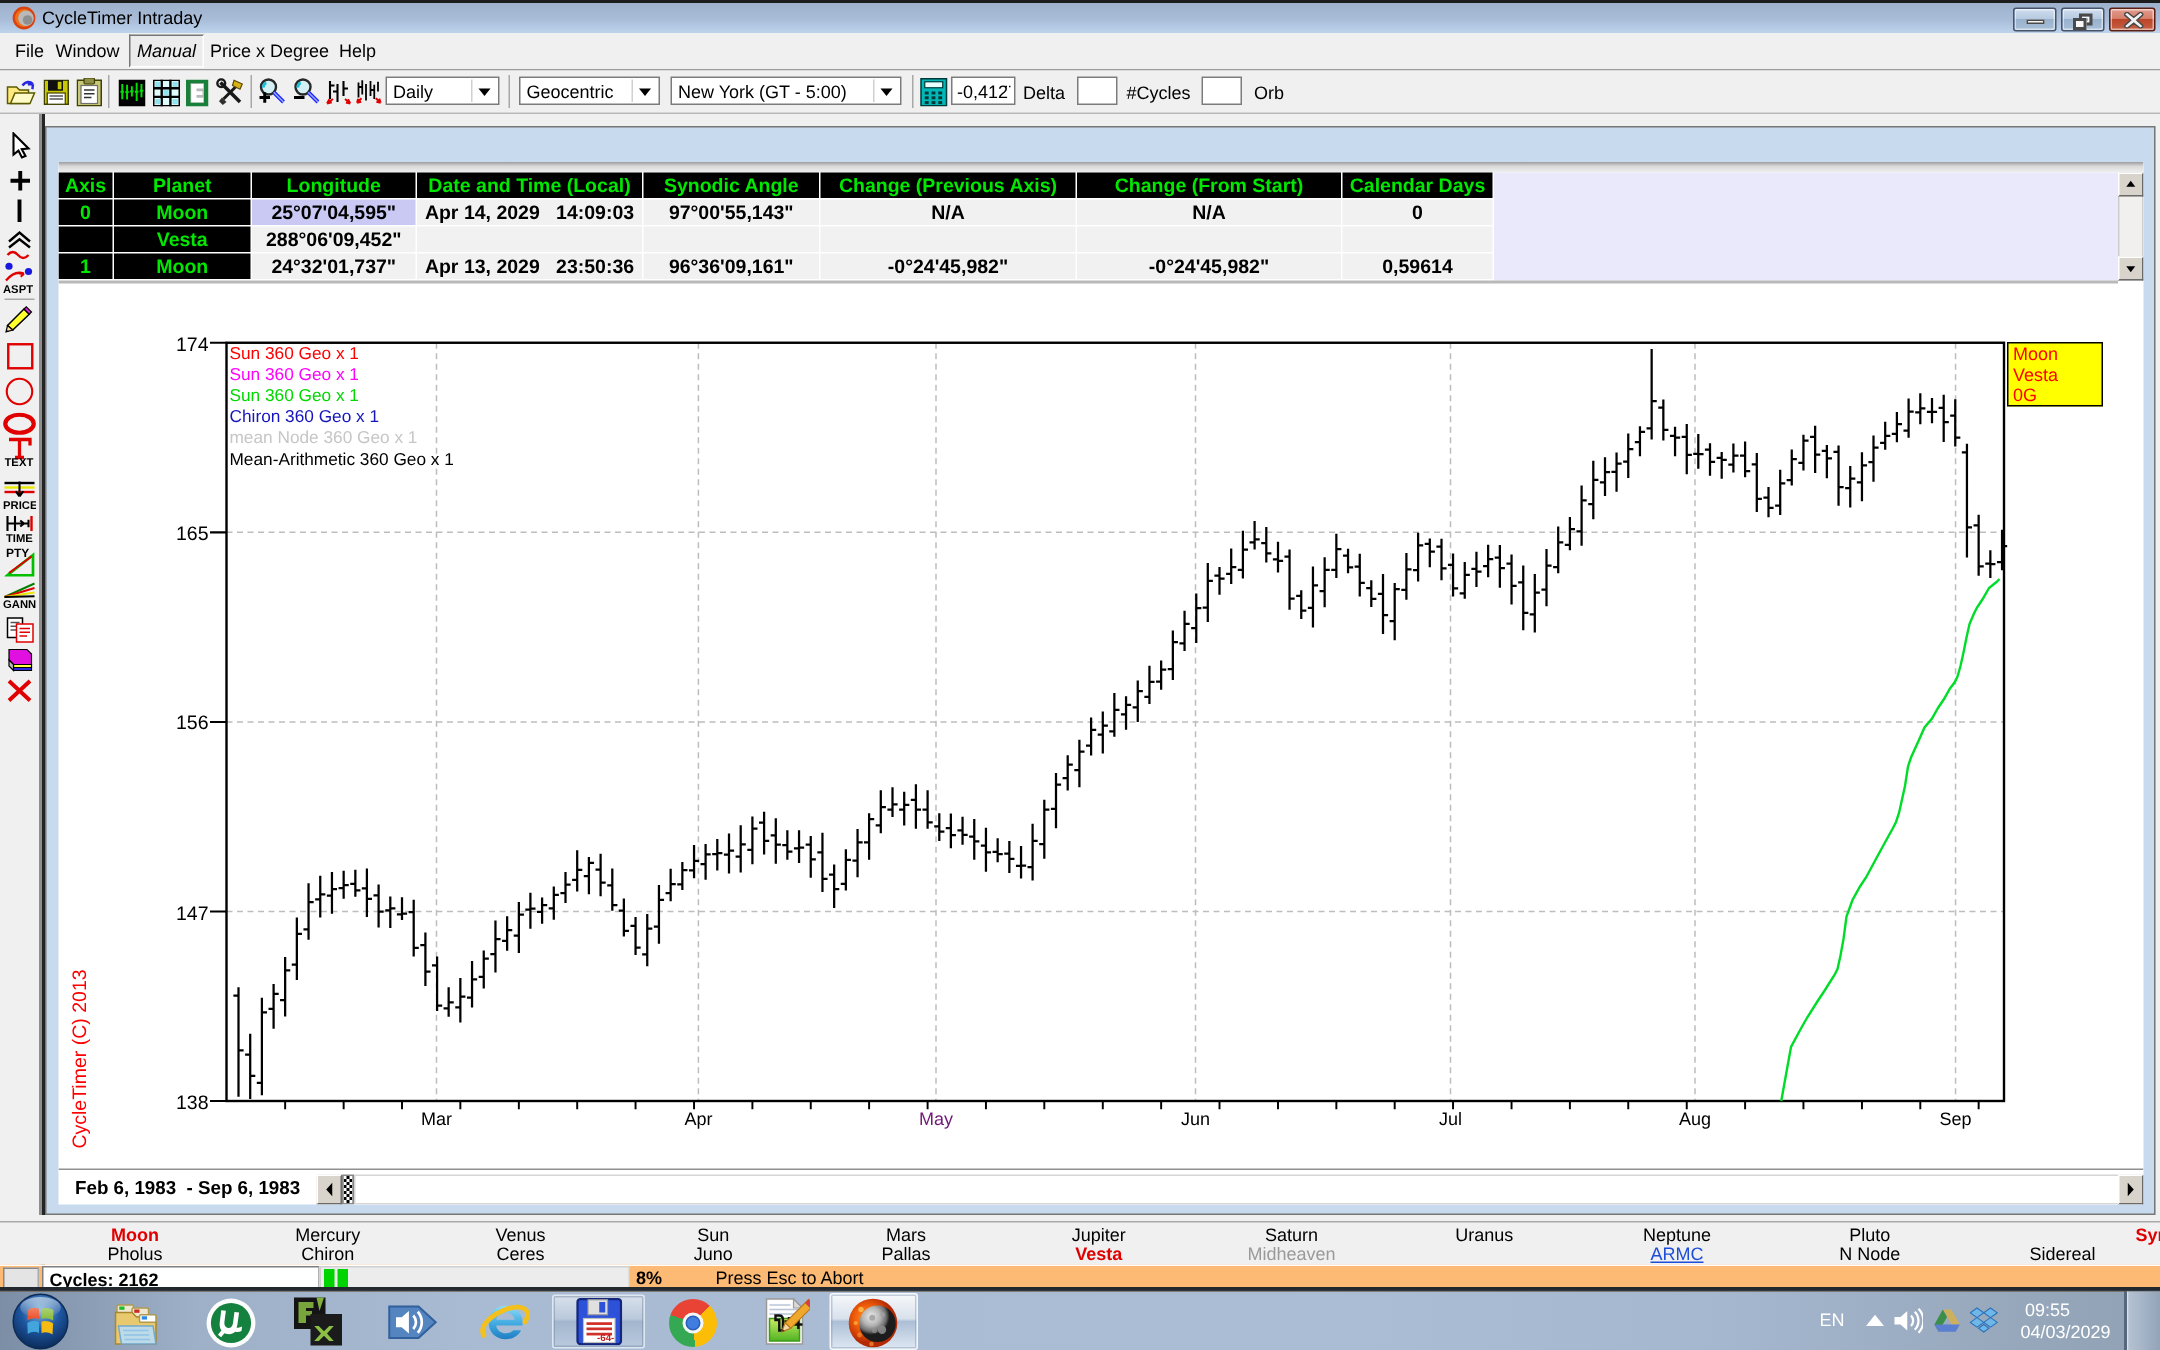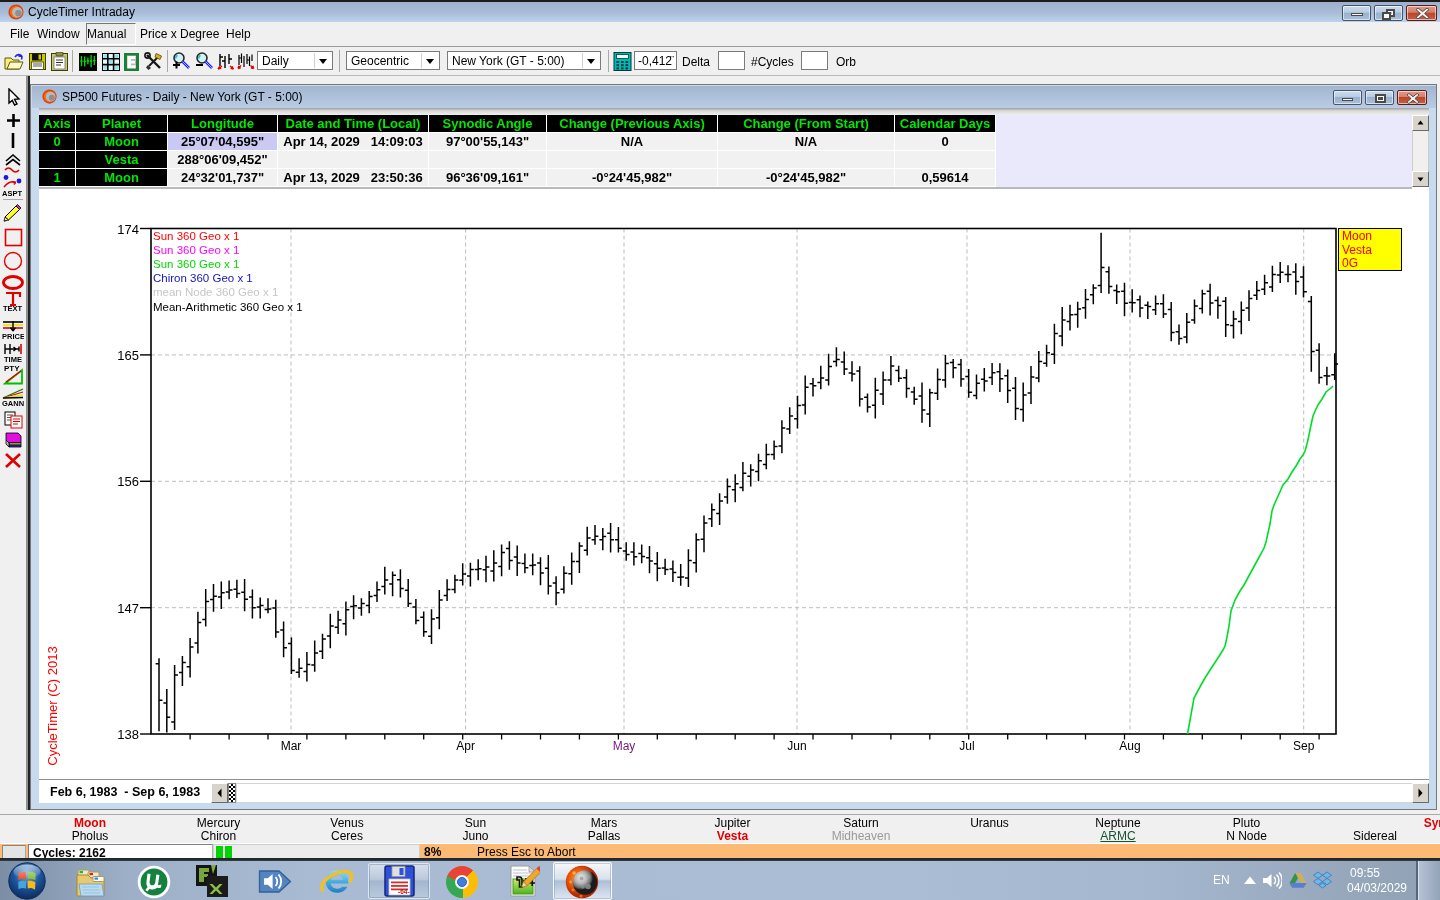--- a/index.html
+++ b/index.html
@@ -41,21 +41,21 @@
   <div class="tb-btn close" style="left:1406px;width:31px;">
      <svg class="ab" style="left:9px;top:2px" width="13" height="11" viewBox="0 0 13 11">
         <path d="M2 0 L6.5 3.6 L11 0 L13 1.6 L8.6 5.5 L13 9.4 L11 11 L6.5 7.4 L2 11 L0 9.4 L4.4 5.5 L0 1.6 Z" fill="#f2f2f2" stroke="#4a4a4a" stroke-width="1"></path>
       </svg>
   </div>
 </div>
 
 <div class="ab" id="menubar" style="left:0;top:22px;width:1440px;height:25px;background:#f0f0f0;border-bottom:1px solid #9c9c9c;">
   <div class="ab" style="left:10px;top:5px;font-size:12px;">File</div>
   <div class="ab" style="left:37px;top:5px;font-size:12px;">Window</div>
-  <div class="ab" style="left:86px;top:1px;width:50px;height:22px;border:1px solid #777;border-right-color:#fff;border-bottom-color:#fff;background:#ececec;font-size:12px;line-height:21px;">Manual</div>
+  <div class="ab" style="left:86px;top:1px;width:50px;height:22px;border:1px solid #777;border-right-color:#fff;border-bottom-color:#fff;background:#ececec;text-align:center;font-size:12px;line-height:21px;font-style:italic;">Manual</div>
   <div class="ab" style="left:140px;top:5px;font-size:12px;">Price x Degree</div>
   <div class="ab" style="left:226px;top:5px;font-size:12px;">Help</div>
 </div>
 
 <div class="ab" id="toolbar" style="left:0;top:47px;width:1440px;height:29px;background:#f0f0f0;border-bottom:1px solid #b9b9b9;">
   <div id="tbicons">
       <svg class="ab" style="left:4px;top:6px" width="20" height="18" viewBox="0 0 20 18">
         <path d="M1 16 L1 5 L7 5 L9 7 L15 7 L15 16 Z" fill="#ffe97e" stroke="#5a5a00" stroke-width="1"></path>
         <path d="M3 16 L6 9 L19 9 L16 16 Z" fill="#fffbc8" stroke="#5a5a00" stroke-width="1"></path>
         <path d="M11 4 C13 1 16 1 18 3 M18 3 L14.5 3.2 M18 3 L17.6 6.5" stroke="#2828e0" stroke-width="1.6" fill="none"></path>
@@ -266,41 +266,20 @@
       <path d="M3 9 L6 12 L6 16 L3 13 Z" fill="#b8b8b8" stroke="#000" stroke-width=".8"></path>
     </svg>
     <svg class="ab" style="left:4.0px;top:376.0px" width="18" height="17" viewBox="0 0 18 17">
       <path d="M2 2 L16 15 M16 2 L2 15" stroke="#e00000" stroke-width="2.6"></path>
     </svg>
   </div>
 <div class="ab" style="left:26px;top:76px;width:2px;height:784px;background:#8f8f8f;"></div>
 <div class="ab" style="left:28px;top:76px;width:2px;height:784px;background:#242424;"></div>
 
 <div class="ab" id="childwin" style="left:30px;top:84px;width:1407px;height:726px;background:#c8dbee;border:1px solid #777;">
-  <div class="ab" id="ctitle" style="left:1px;top:1px;width:1404px;height:22px;background:linear-gradient(#a3b6d0,#b9cce4);">
-    <svg class="ab" style="left:10px;top:3px" width="15" height="15" viewBox="0 0 16 16">
-      <circle cx="8" cy="8" r="7.6" fill="#d8430f"></circle>
-        <circle cx="8" cy="8" r="6" fill="#f07018"></circle>
-      <circle cx="9.3" cy="8.2" r="5.2" fill="#b9b9b9"></circle>
-        <circle cx="10.4" cy="9.3" r="3.2" fill="#8f8f8f"></circle>
-    </svg>
-    <div class="ab" style="left:30px;top:4px;font-size:12px;color:#000;">SP500 Futures - Daily - New York (GT - 5:00)</div>
-    <div class="tb-btn" style="left:1301px;top:4px;width:29px;height:15px;">
-        <div class="ab" style="left:8px;top:7px;width:11px;height:3px;background:#f4f4f4;border:1px solid #4a4a4a;"></div>
-      </div>
-    <div class="tb-btn" style="left:1333px;top:4px;width:29px;height:15px;">
-        <div class="ab" style="left:9px;top:3px;width:11px;height:9px;background:#f8f8f8;border:2px solid #4a4a4a;"></div>
-        <div class="ab" style="left:12px;top:6px;width:5px;height:3px;background:#4a4a4a;"></div>
-      </div>
-    <div class="tb-btn close" style="left:1365px;top:4px;width:30px;height:15px;">
-        <svg class="ab" style="left:9px;top:2px" width="12" height="11" viewBox="0 0 13 11">
-          <path d="M2 0 L6.5 3.6 L11 0 L13 1.6 L8.6 5.5 L13 9.4 L11 11 L6.5 7.4 L2 11 L0 9.4 L4.4 5.5 L0 1.6 Z" fill="#f2f2f2" stroke="#4a4a4a" stroke-width="1"></path>
-        </svg>
-      </div>
-  </div>
   <div class="ab" id="cclient" style="left:8px;top:23px;width:1390px;height:695px;background:#fff;overflow:hidden;">
     <div class="ab" style="left:0;top:0;width:1390px;height:7px;background:linear-gradient(#9d9d9d,#d9d9d9 40%,#efefef);"></div>
 <div class="ab" style="left:0px;top:7px;width:36px;height:17px;line-height:17px;">
         <div class="thc" style="left:0;top:0;right:0;bottom:0;line-height:17px;">Axis</div>
       </div>
 <div class="ab" style="left:37px;top:7px;width:91px;height:17px;line-height:17px;">
         <div class="thc" style="left:0;top:0;right:0;bottom:0;line-height:17px;">Planet</div>
       </div>
 <div class="ab" style="left:129px;top:7px;width:109px;height:17px;line-height:17px;">
         <div class="thc" style="left:0;top:0;right:0;bottom:0;line-height:17px;">Longitude</div>
@@ -510,21 +489,21 @@
     <div class="pl" style="left:420.5px;top:15px;color:#000;font-weight:normal;">Juno</div>
     <div class="pl" style="left:549.0px;top:2px;color:#000;font-weight:normal;">Mars</div>
     <div class="pl" style="left:549.0px;top:15px;color:#000;font-weight:normal;">Pallas</div>
     <div class="pl" style="left:677.5px;top:2px;color:#000;font-weight:normal;">Jupiter</div>
     <div class="pl" style="left:677.5px;top:15px;color:#e00000;font-weight:bold;">Vesta</div>
     <div class="pl" style="left:806.0px;top:2px;color:#000;font-weight:normal;">Saturn</div>
     <div class="pl" style="left:806.0px;top:15px;color:#9a9a9a;font-weight:normal;">Midheaven</div>
     <div class="pl" style="left:934.5px;top:2px;color:#000;font-weight:normal;">Uranus</div>
     <div class="pl" style="left:934.5px;top:15px;color:#9a9a9a;font-weight:normal;margin-top:40px;">Ascendant</div>
     <div class="pl" style="left:1063.0px;top:2px;color:#000;font-weight:normal;">Neptune</div>
-    <div class="pl" style="left:1063.0px;top:15px;color:#14532d;font-weight:normal;text-decoration:underline;">ARMC</div>
+    <div class="pl" style="left:1063.0px;top:15px;color:#1d4ed8;font-weight:normal;text-decoration:underline;">ARMC</div>
     <div class="pl" style="left:1191.5px;top:2px;color:#000;font-weight:normal;text-align:center;">Pluto</div>
     <div class="pl" style="left:1191.5px;top:15px;color:#000;font-weight:normal;">N Node</div>
     <div class="pl" style="left:1392px;top:2px;color:#e00000;font-weight:bold;">Synodic</div>
     <div class="pl" style="left:1320.0px;top:15px;color:#000;font-weight:normal;">Sidereal</div>
   </div>
 <div class="ab" id="statusbar" style="left:0;top:843px;width:1440px;height:19px;background:#fdba74;border-top:1px solid #fff;">
     <div class="ab" style="left:2px;top:1px;width:24px;height:14px;background:#e4e4e4;border:1px solid #aaa;border-top-color:#888;border-left-color:#888;"></div>
     <div class="ab" style="left:28px;top:0px;width:185px;height:16px;background:#fff;border:1px solid #b0b0b0;border-top-color:#7f7f7f;border-left-color:#7f7f7f;">
       <span style="position:absolute;left:4px;top:1px;font-size:12px;font-weight:bold;">Cycles: 2162</span>
     </div>

